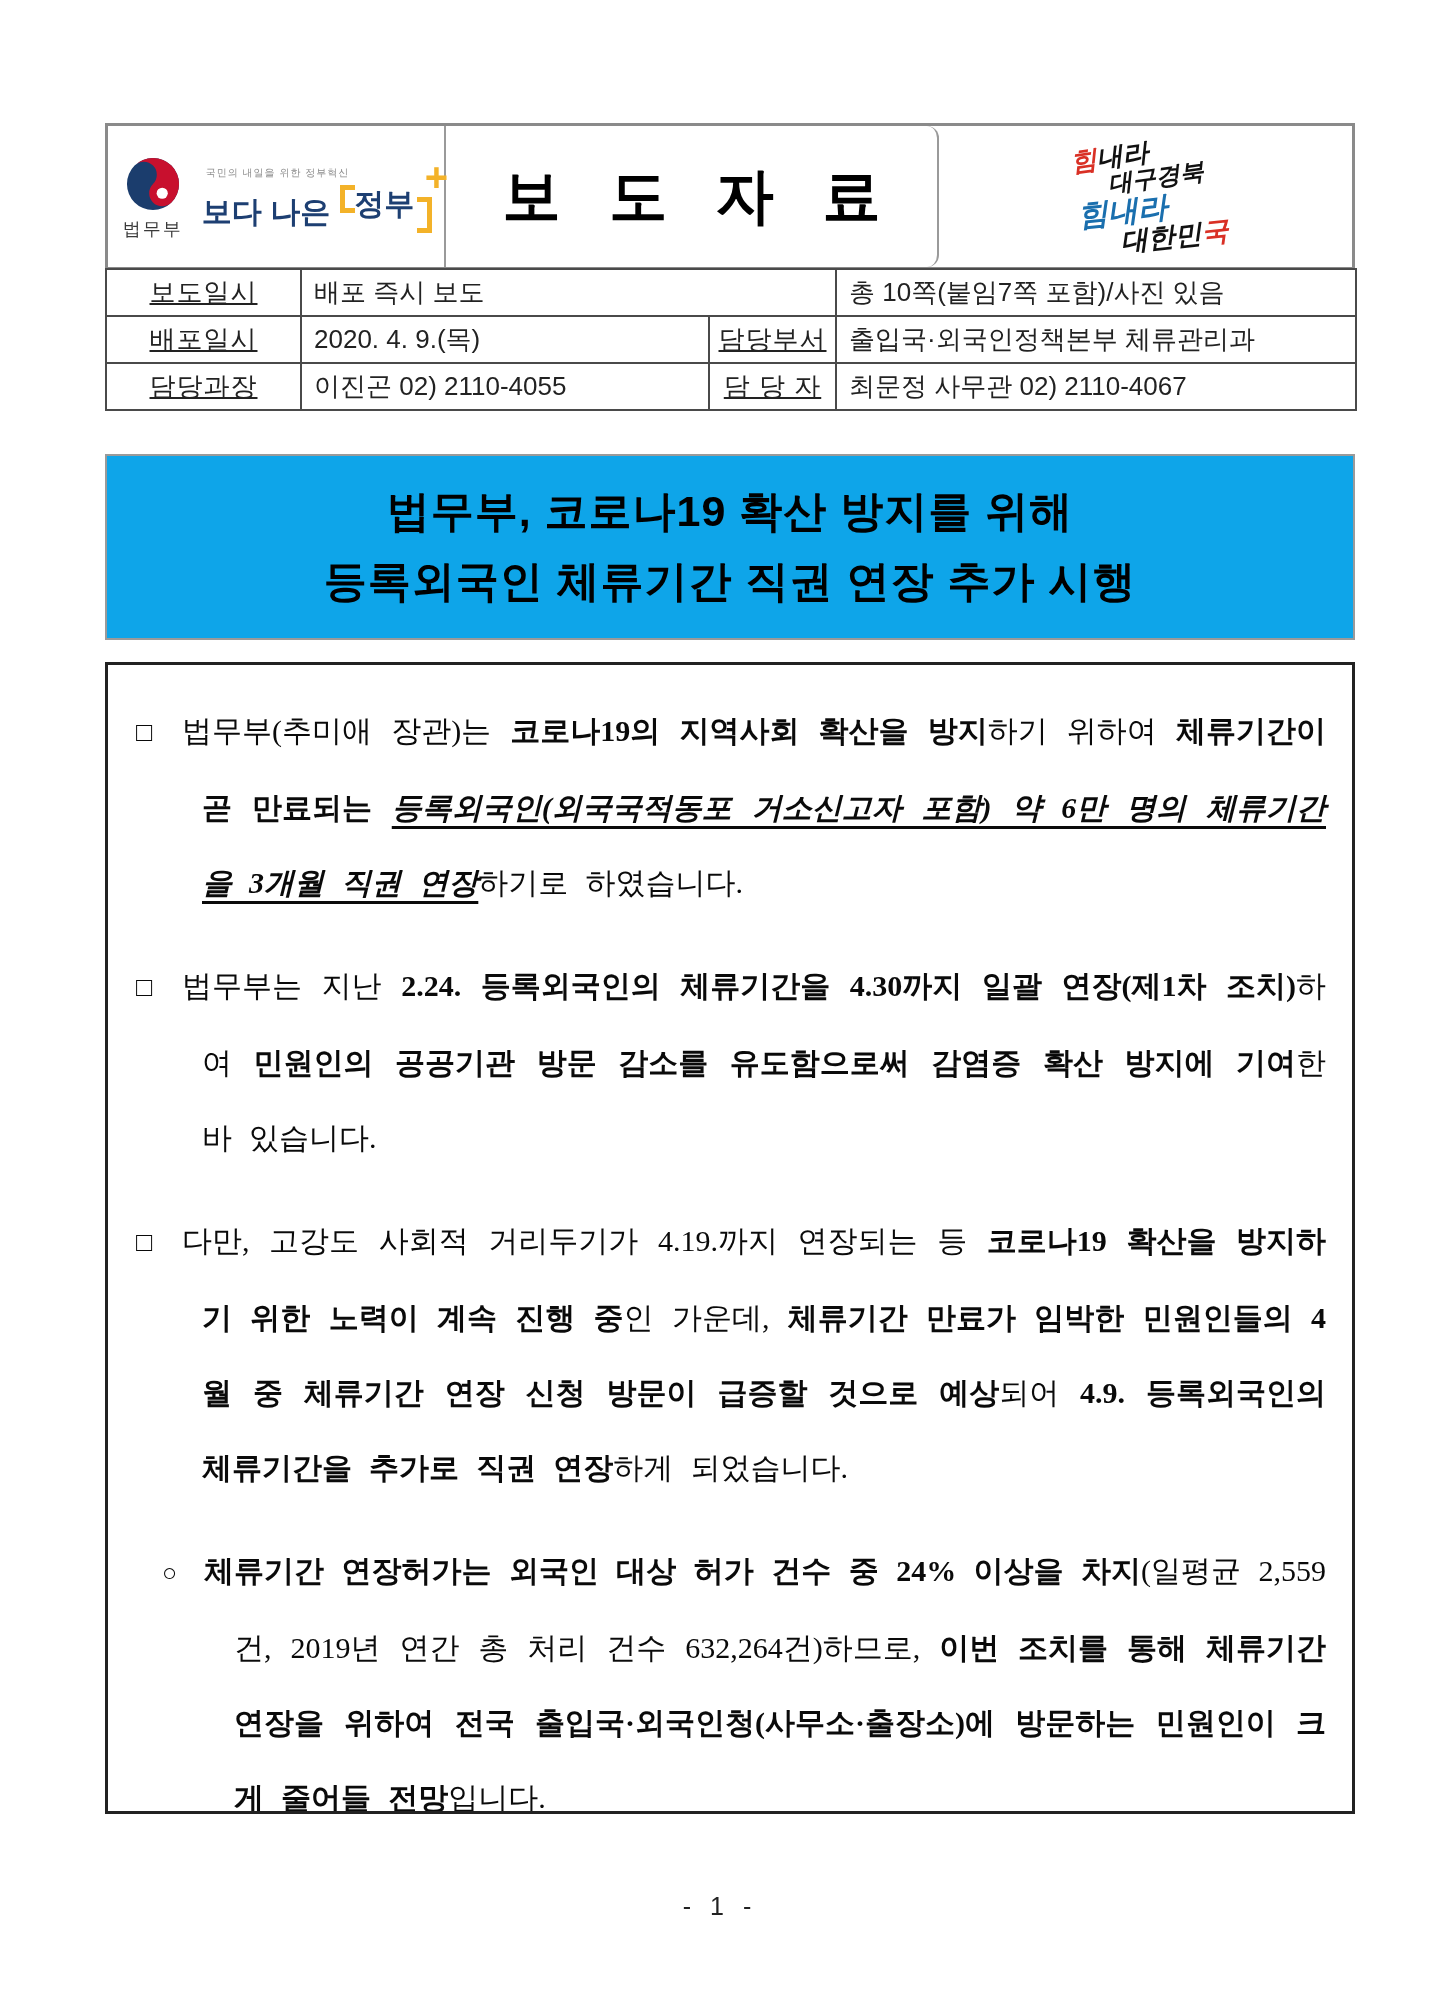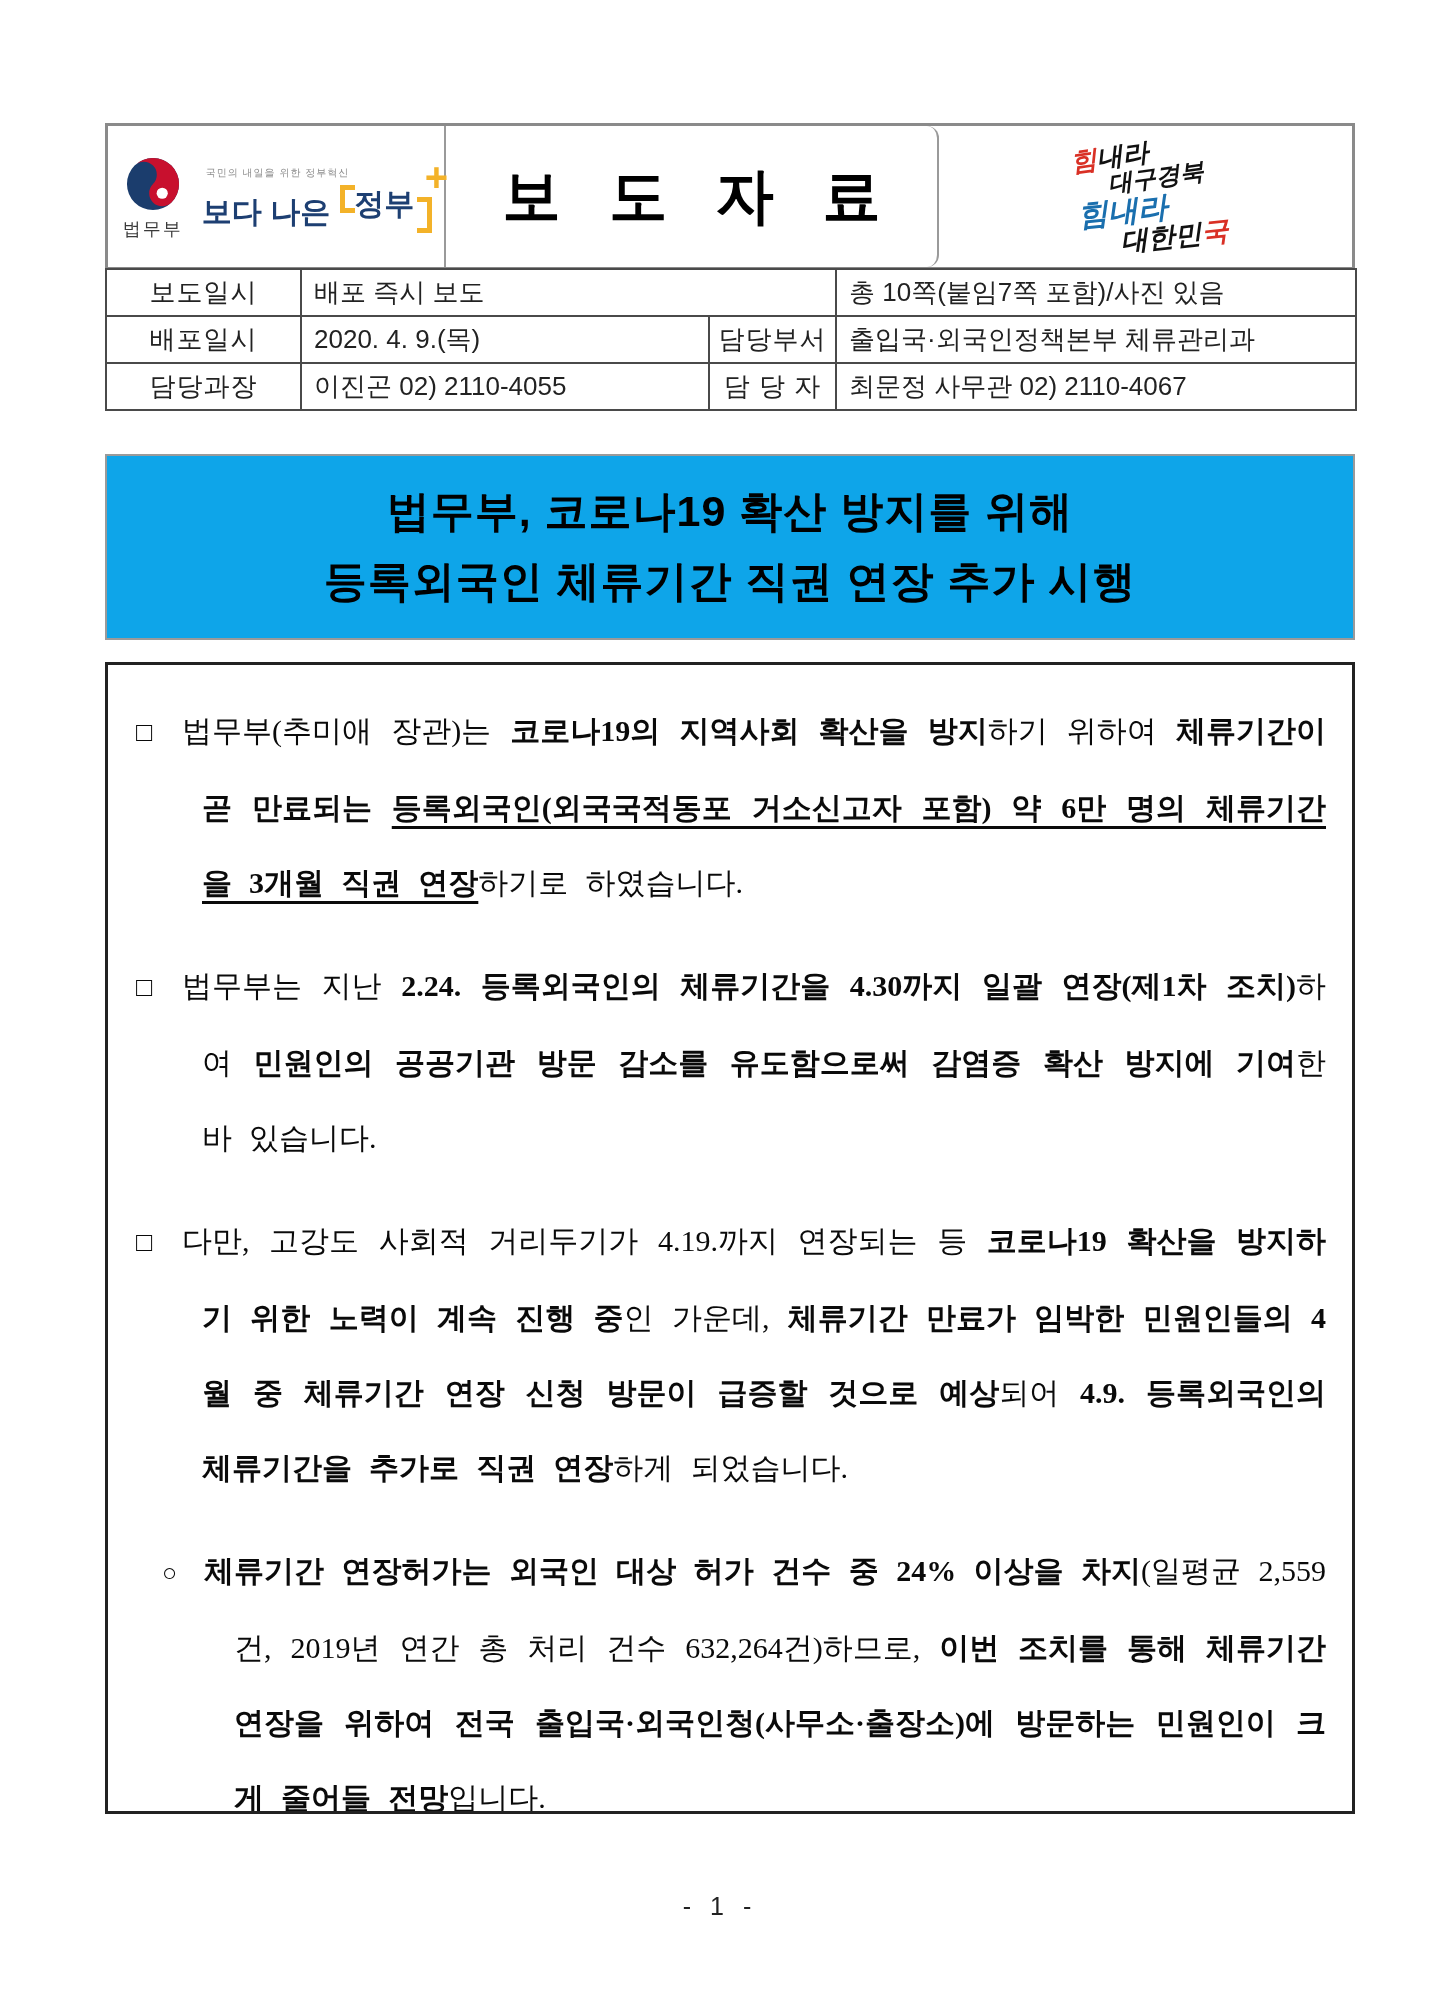--- a/index.html
+++ b/index.html
@@ -46,21 +46,21 @@
   .c-red{color:#d93025;}
   .c-blue{color:#1a6fae;}
   
   .info-table{
     position:absolute;left:105px;top:268px;width:1250px;border-collapse:collapse;table-layout:fixed;
   }
   .info-table td{
     border:2px solid #4a4a4a;height:47px;font-size:26px;color:#222;
     padding:2px 12px;box-sizing:border-box;white-space:nowrap;overflow:hidden;
   }
-  .info-table td.lbl{text-align:center;letter-spacing:1px;padding:2px 4px;}
+  .info-table td.lbl{text-align:center;letter-spacing:1px;padding:2px 4px;text-decoration:underline;}
   .info-table td.val{text-align:left;}
   
   .headline-box{
     position:absolute;left:105px;top:454px;width:1250px;height:186px;
     background:#0ea5e9;border:2px solid #9a9a9a;box-sizing:border-box;
     display:flex;flex-direction:column;align-items:center;justify-content:center;gap:12px;
   }
   .headline-line{font-size:43px;font-weight:bold;color:#000;letter-spacing:1px;white-space:nowrap;}
   
   .body-box{
@@ -73,21 +73,21 @@
   .para{
     text-align:justify;line-height:75px;
     padding-left:66px;text-indent:-66px;
     word-spacing:0.32em;
     margin:0 0 28px 0;
   }
   .para .marker{display:inline-block;width:46px;text-indent:0;font-size:27px;}
   .para.sub{margin-left:26px;padding-left:72px;text-indent:-72px;margin-bottom:0;}
   .para.sub .marker{width:42px;font-size:25px;}
   .b{font-weight:bold;}
-  .u{text-decoration:underline;text-underline-offset:8px;}
+  .u{text-decoration:underline;text-underline-offset:8px;font-style:italic;}
   
   .footer{
     position:absolute;left:0;top:1892px;width:100%;text-align:center;
     font-size:25px;color:#222;letter-spacing:6px;
   }
 </style>
 </head>
 <body>
 
 <div class="page">

